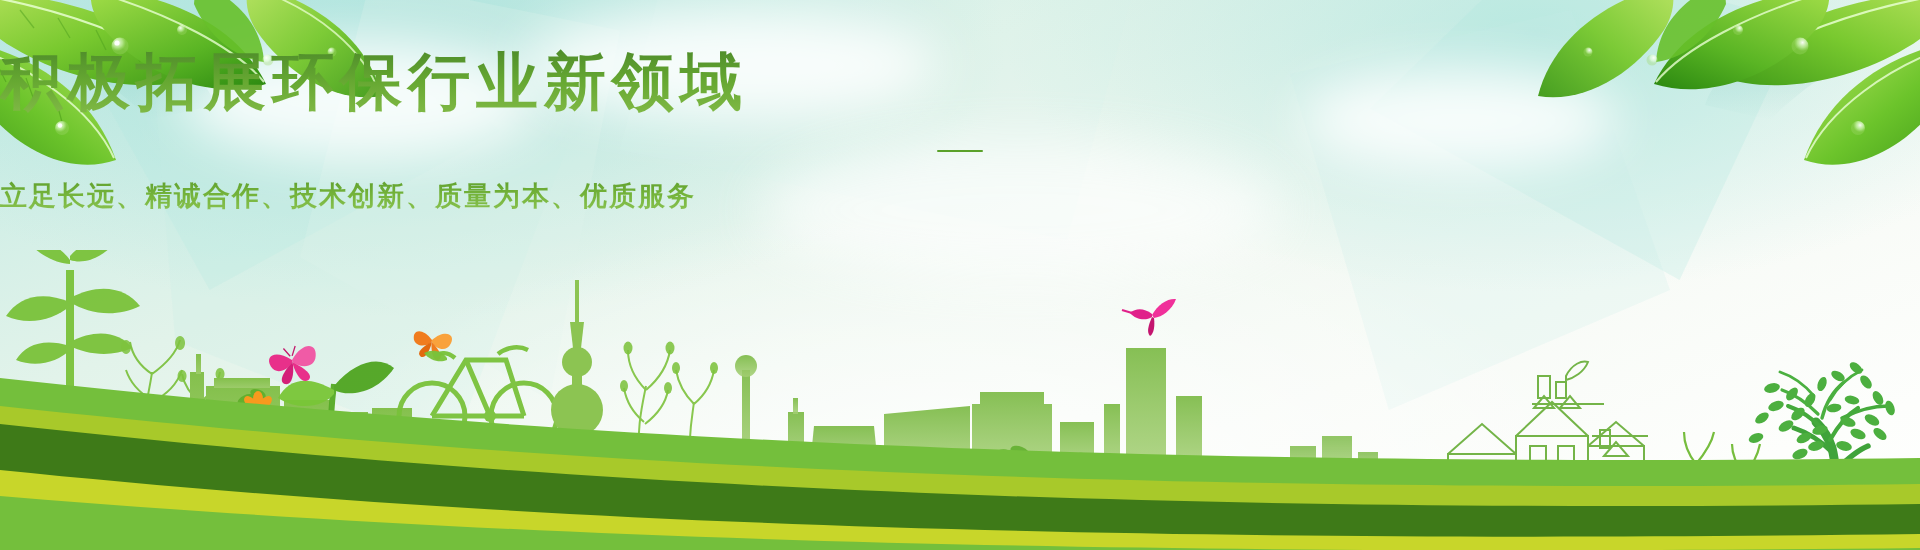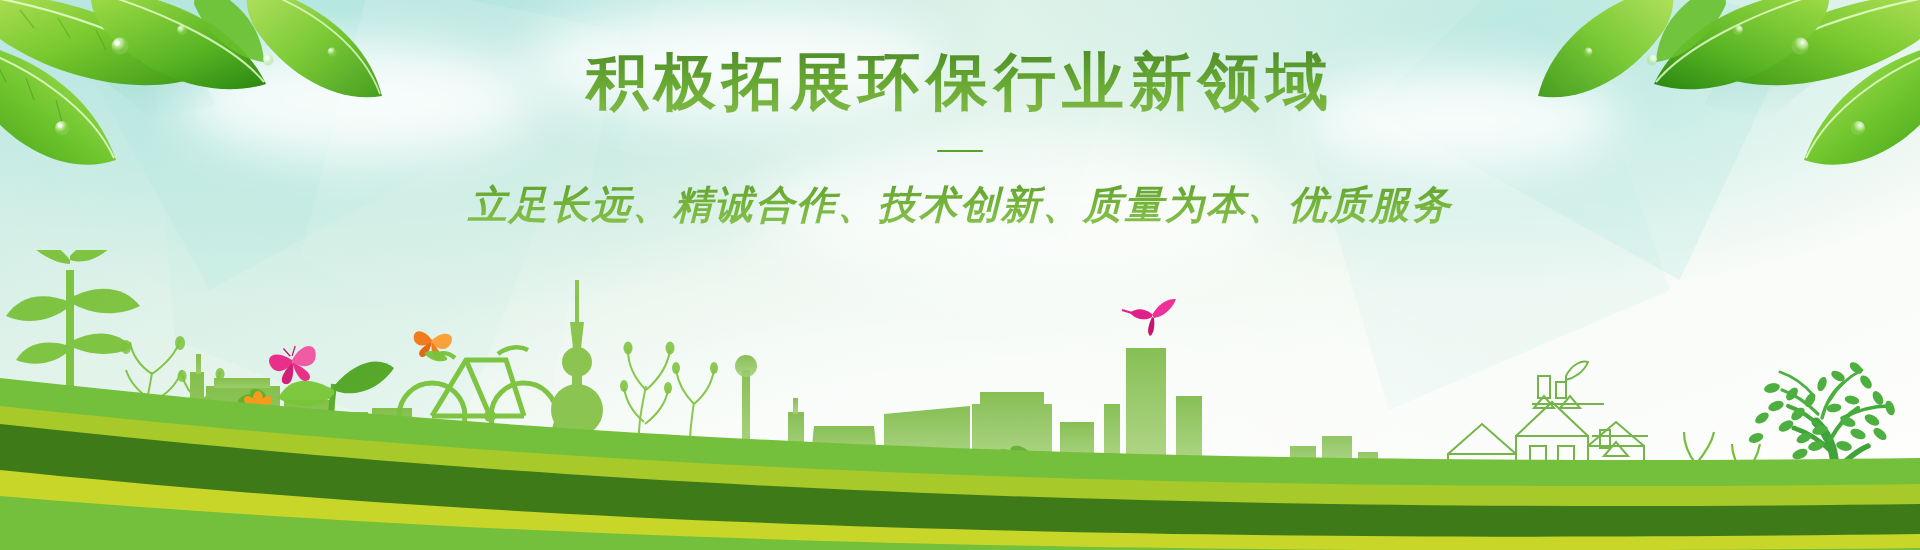--- a/index.html
+++ b/index.html
@@ -46,21 +46,21 @@
   .c4{left:760px;top:140px;width:520px;height:140px;opacity:.75;}
 
   
   .leaf-cluster{position:absolute;top:0;}
   .leaf-left{left:0;}
   .leaf-right{right:0;transform:scaleX(-1);}
 
   
   .text-block{
     position:absolute;left:0;right:0;top:48px;
-    text-align:center;z-index:40;
+    text-align:left;z-index:40;
   }
   .headline{
     font-family:"Liberation Serif", serif;
     font-weight:bold;
     font-size:62px;
     letter-spacing:6px;
     line-height:1.1;
     color:#5fa22e;
     background:linear-gradient(180deg,#4e8c2a 0%, #66a832 45%, #86bd4a 100%);
     -webkit-background-clip:text;
@@ -78,27 +78,26 @@
     color:#63a533;
     margin:20px 0 0 0;
   }
   .divider{
     width:46px;height:2px;background:#5aa12a;
     margin:28px auto 0 auto;border-radius:1px;
   }
   .slogan{
     font-family:"Liberation Serif", serif;
     font-weight:bold;
-    font-size:39px;
+    font-size:27px;
     letter-spacing:2px;
     color:#6bad38;
     background:linear-gradient(180deg,#5d9e2c 0%, #76b53c 50%, #8cc455 100%);
     -webkit-background-clip:text;background-clip:text;color:transparent;
     margin:26px 0 0 0;
-    font-style:italic;
   }
 
   
   .scenery{position:absolute;left:0;bottom:0;width:1920px;height:300px;z-index:20;}
   .waves{position:absolute;left:0;bottom:0;width:1920px;height:230px;z-index:30;}
 </style>
 </head>
 <body>
 
 <div id="banner">

